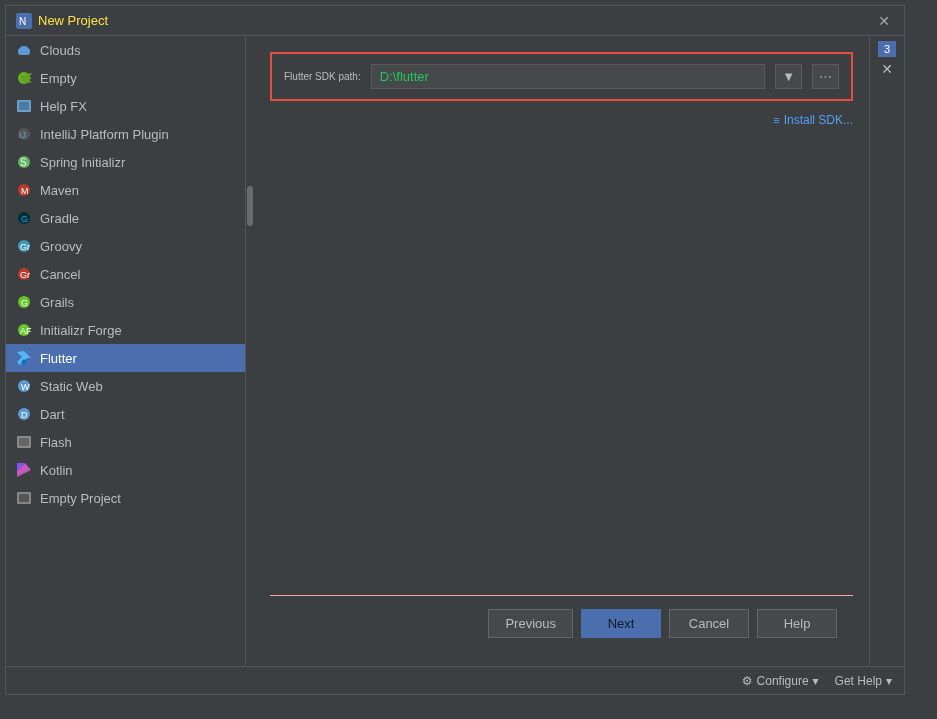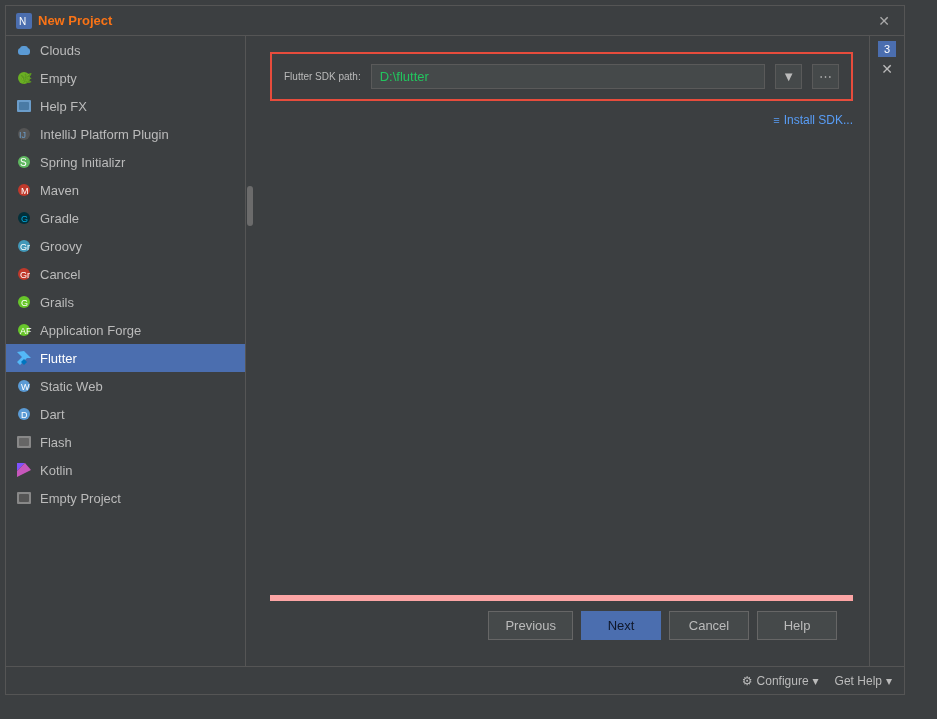--- a/index.html
+++ b/index.html
@@ -36,23 +36,22 @@
       flex-shrink: 0;
     }
 
     .title-bar-left {
       display: flex;
       align-items: center;
       gap: 6px;
     }
 
     .title-text {
-      color: #f97316;
-      font-size: 13px;
-      font-weight: bold;
+      color: #fde047;
+      font-size: 13px;
     }
 
     .title-close {
       cursor: pointer;
       color: #bbbbbb;
       font-size: 14px;
       background: none;
       border: none;
       color: #aaaaaa;
       width: 20px;
@@ -159,21 +158,21 @@
       margin-bottom: 8px;
     }
 
     .main-content {
       flex: 1;
     }
 
     
     .bottom-bar {
       height: 55px;
-      border-top: 6px solid #fca5a5;
+      border-top: 1px solid #fca5a5;
       display: flex;
       align-items: center;
       justify-content: flex-end;
       padding: 0 16px;
       gap: 8px;
       background: #3c3f41;
       flex-shrink: 0;
     }
 
     .btn {
@@ -358,21 +357,21 @@
             </span>
             <span>Grails</span>
           </div>
           <div class="sidebar-item">
             <span class="item-icon">
               <svg width="16" height="16">
                 <circle cx="8" cy="8" r="6" fill="#67c52a"></circle>
                 <text x="4" y="12" fill="white" font-size="9">AF</text>
               </svg>
             </span>
-            <span>Application Forge</span>
+            <span>Initializr Forge</span>
           </div>
           <div class="sidebar-item active">
             <span class="item-icon">
               <svg width="16" height="16" viewBox="0 0 16 16">
                 <polygon points="8,1 15,8 11,8 4,15 1,12 6,7 1,2" fill="#54b8f7"></polygon>
                 <polygon points="8,9 11,12 8,15 5,12" fill="#0075be"></polygon>
               </svg>
             </span>
             <span>Flutter</span>
           </div>

